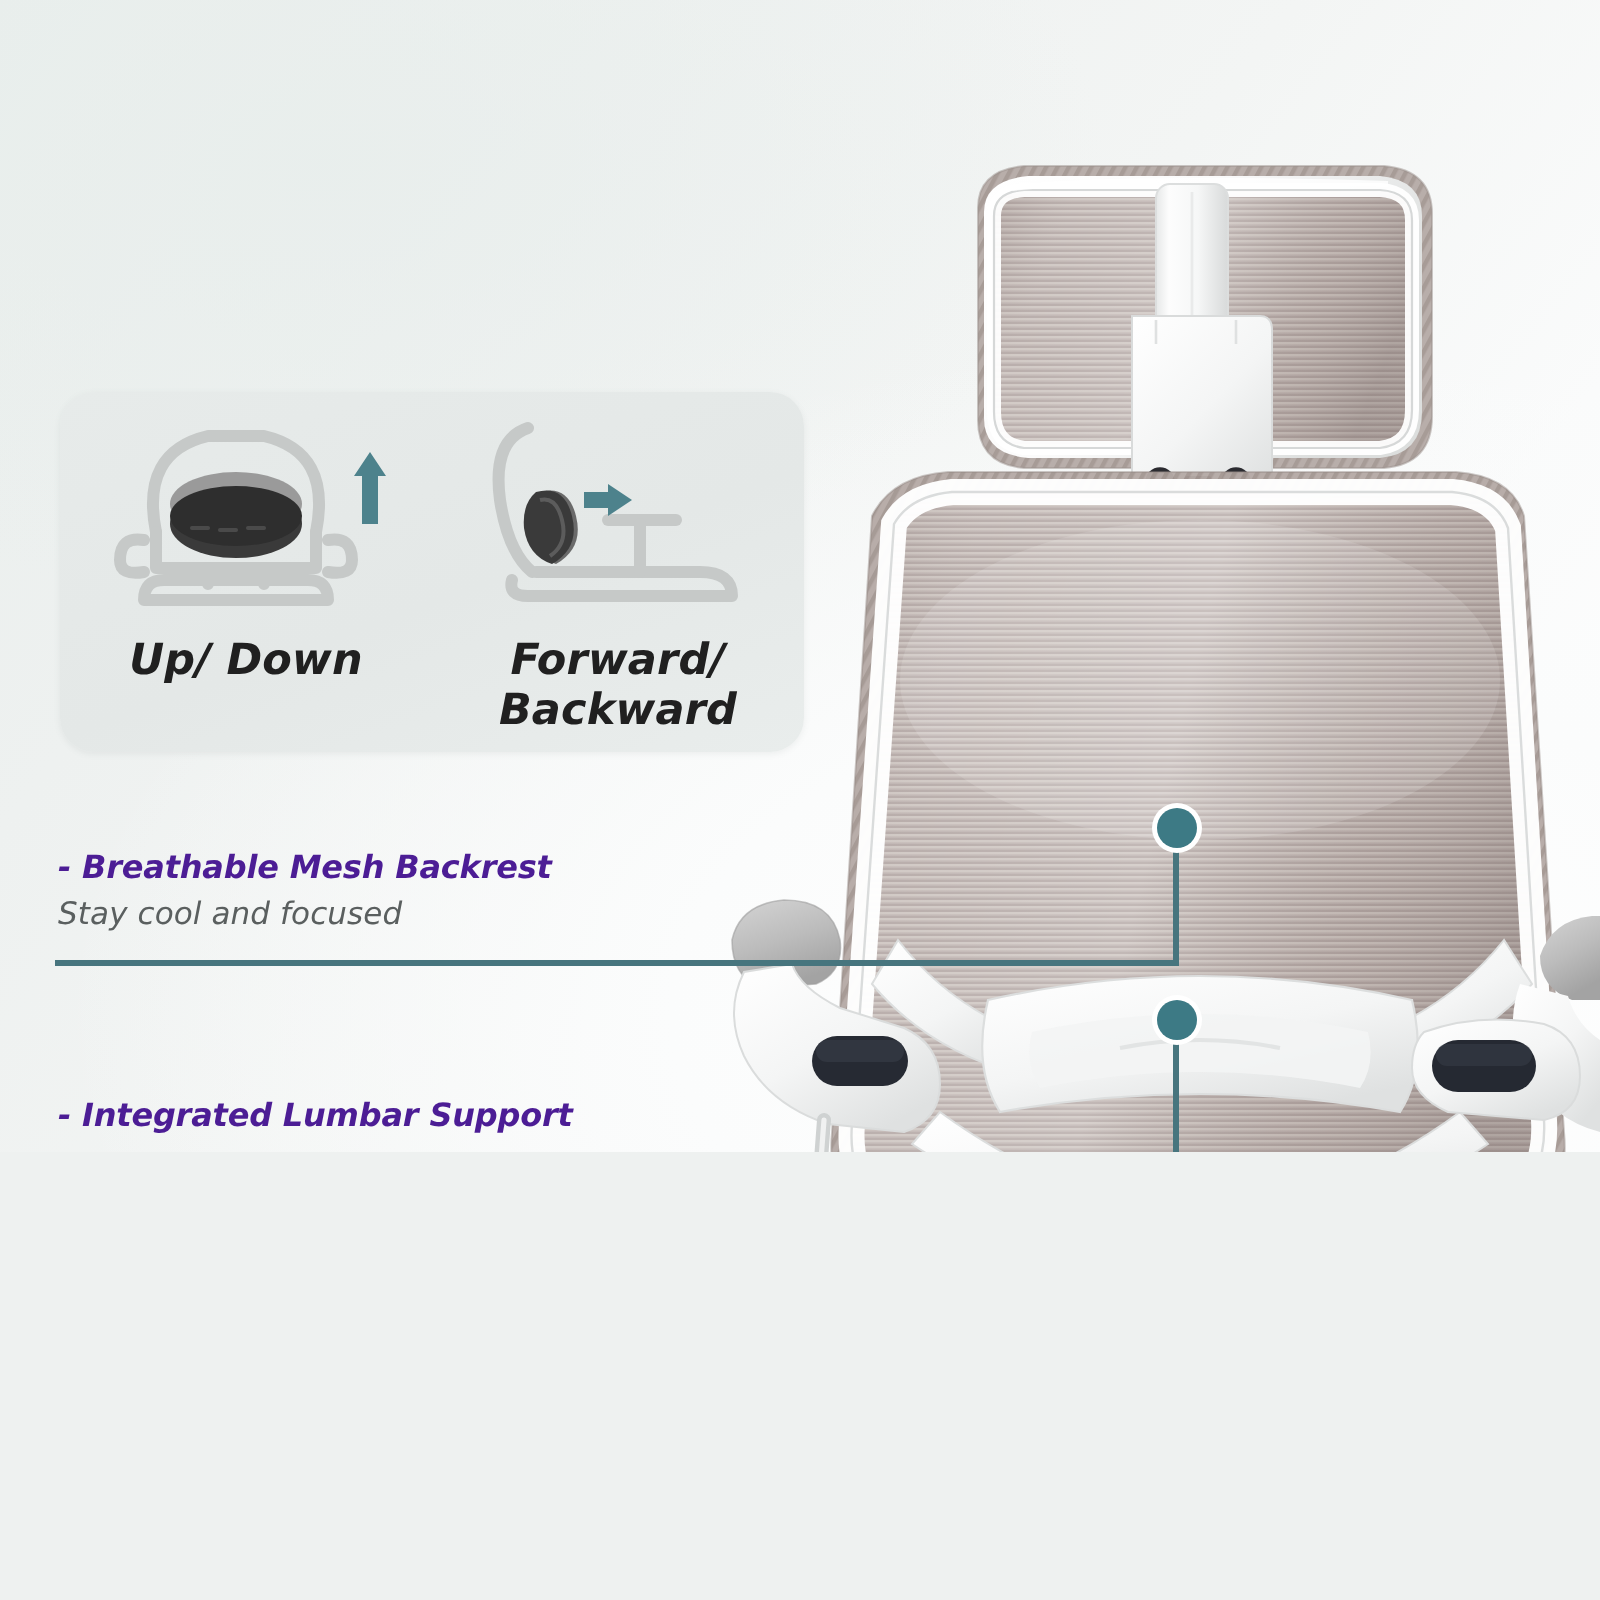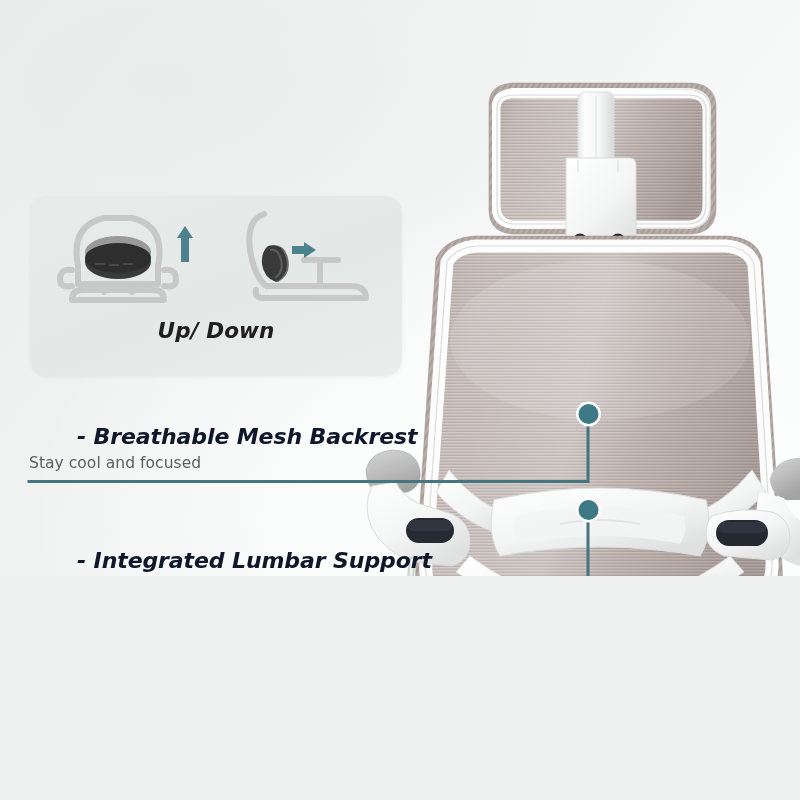--- a/index.html
+++ b/index.html
@@ -42,26 +42,26 @@
     font-style:italic; font-weight:600;
     font-size:21.5px; color:#202020;
     letter-spacing:.1px;
   }
 
   
   .callout { position:absolute; left:29px; }
   .callout-title {
     font-family:"DejaVu Sans", sans-serif;
     font-style:italic; font-weight:700;
-    font-size:22px; color:#0f172a;
-    letter-spacing:-.1px; white-space:nowrap;margin-left:48px;
+    font-size:16px; color:#4c1d95;
+    letter-spacing:-.1px; white-space:nowrap;
   }
   .callout-sub {
     font-family:"DejaVu Sans", sans-serif;
-    font-weight:400;
+    font-style:italic; font-weight:400;
     font-size:15.5px; color:#5a5f5f;
     margin-top:5px; letter-spacing:.05px; white-space:nowrap;
   }
   #callout-mesh  { top:424px; }
   #callout-lumbar{ top:548px;text-align:center; }
 
   .leader { position:absolute; left:0; top:0; width:800px; height:800px; pointer-events:none; }
 </style>
 </head>
 <body>
@@ -337,20 +337,21 @@
           <g>
             <path d="M74,46 L74,38 L86,46 L74,54 L74,46 Z" fill="#4d828c"></path>
             <rect x="62" y="42" width="16" height="8" fill="#4d828c"></rect>
           </g>
         </svg>
       </div>
 
     </div>
     <div class="card-labels">
       <div class="card-label">Up/ Down</div>
+      <div class="card-label">Forward/ Backward</div>
     </div>
   </div>
 
   <svg class="leader" viewBox="0 0 800 800">
 
     <g>
       <path d="M29,481.5 L588,481.5 L588,418" fill="none" stroke="#47757e" stroke-width="3" stroke-linecap="square"></path>
       <circle cx="588.5" cy="414" r="12.5" fill="#ffffff"></circle>
       <circle cx="588.5" cy="414" r="10" fill="#3d7a85"></circle>
     </g>

